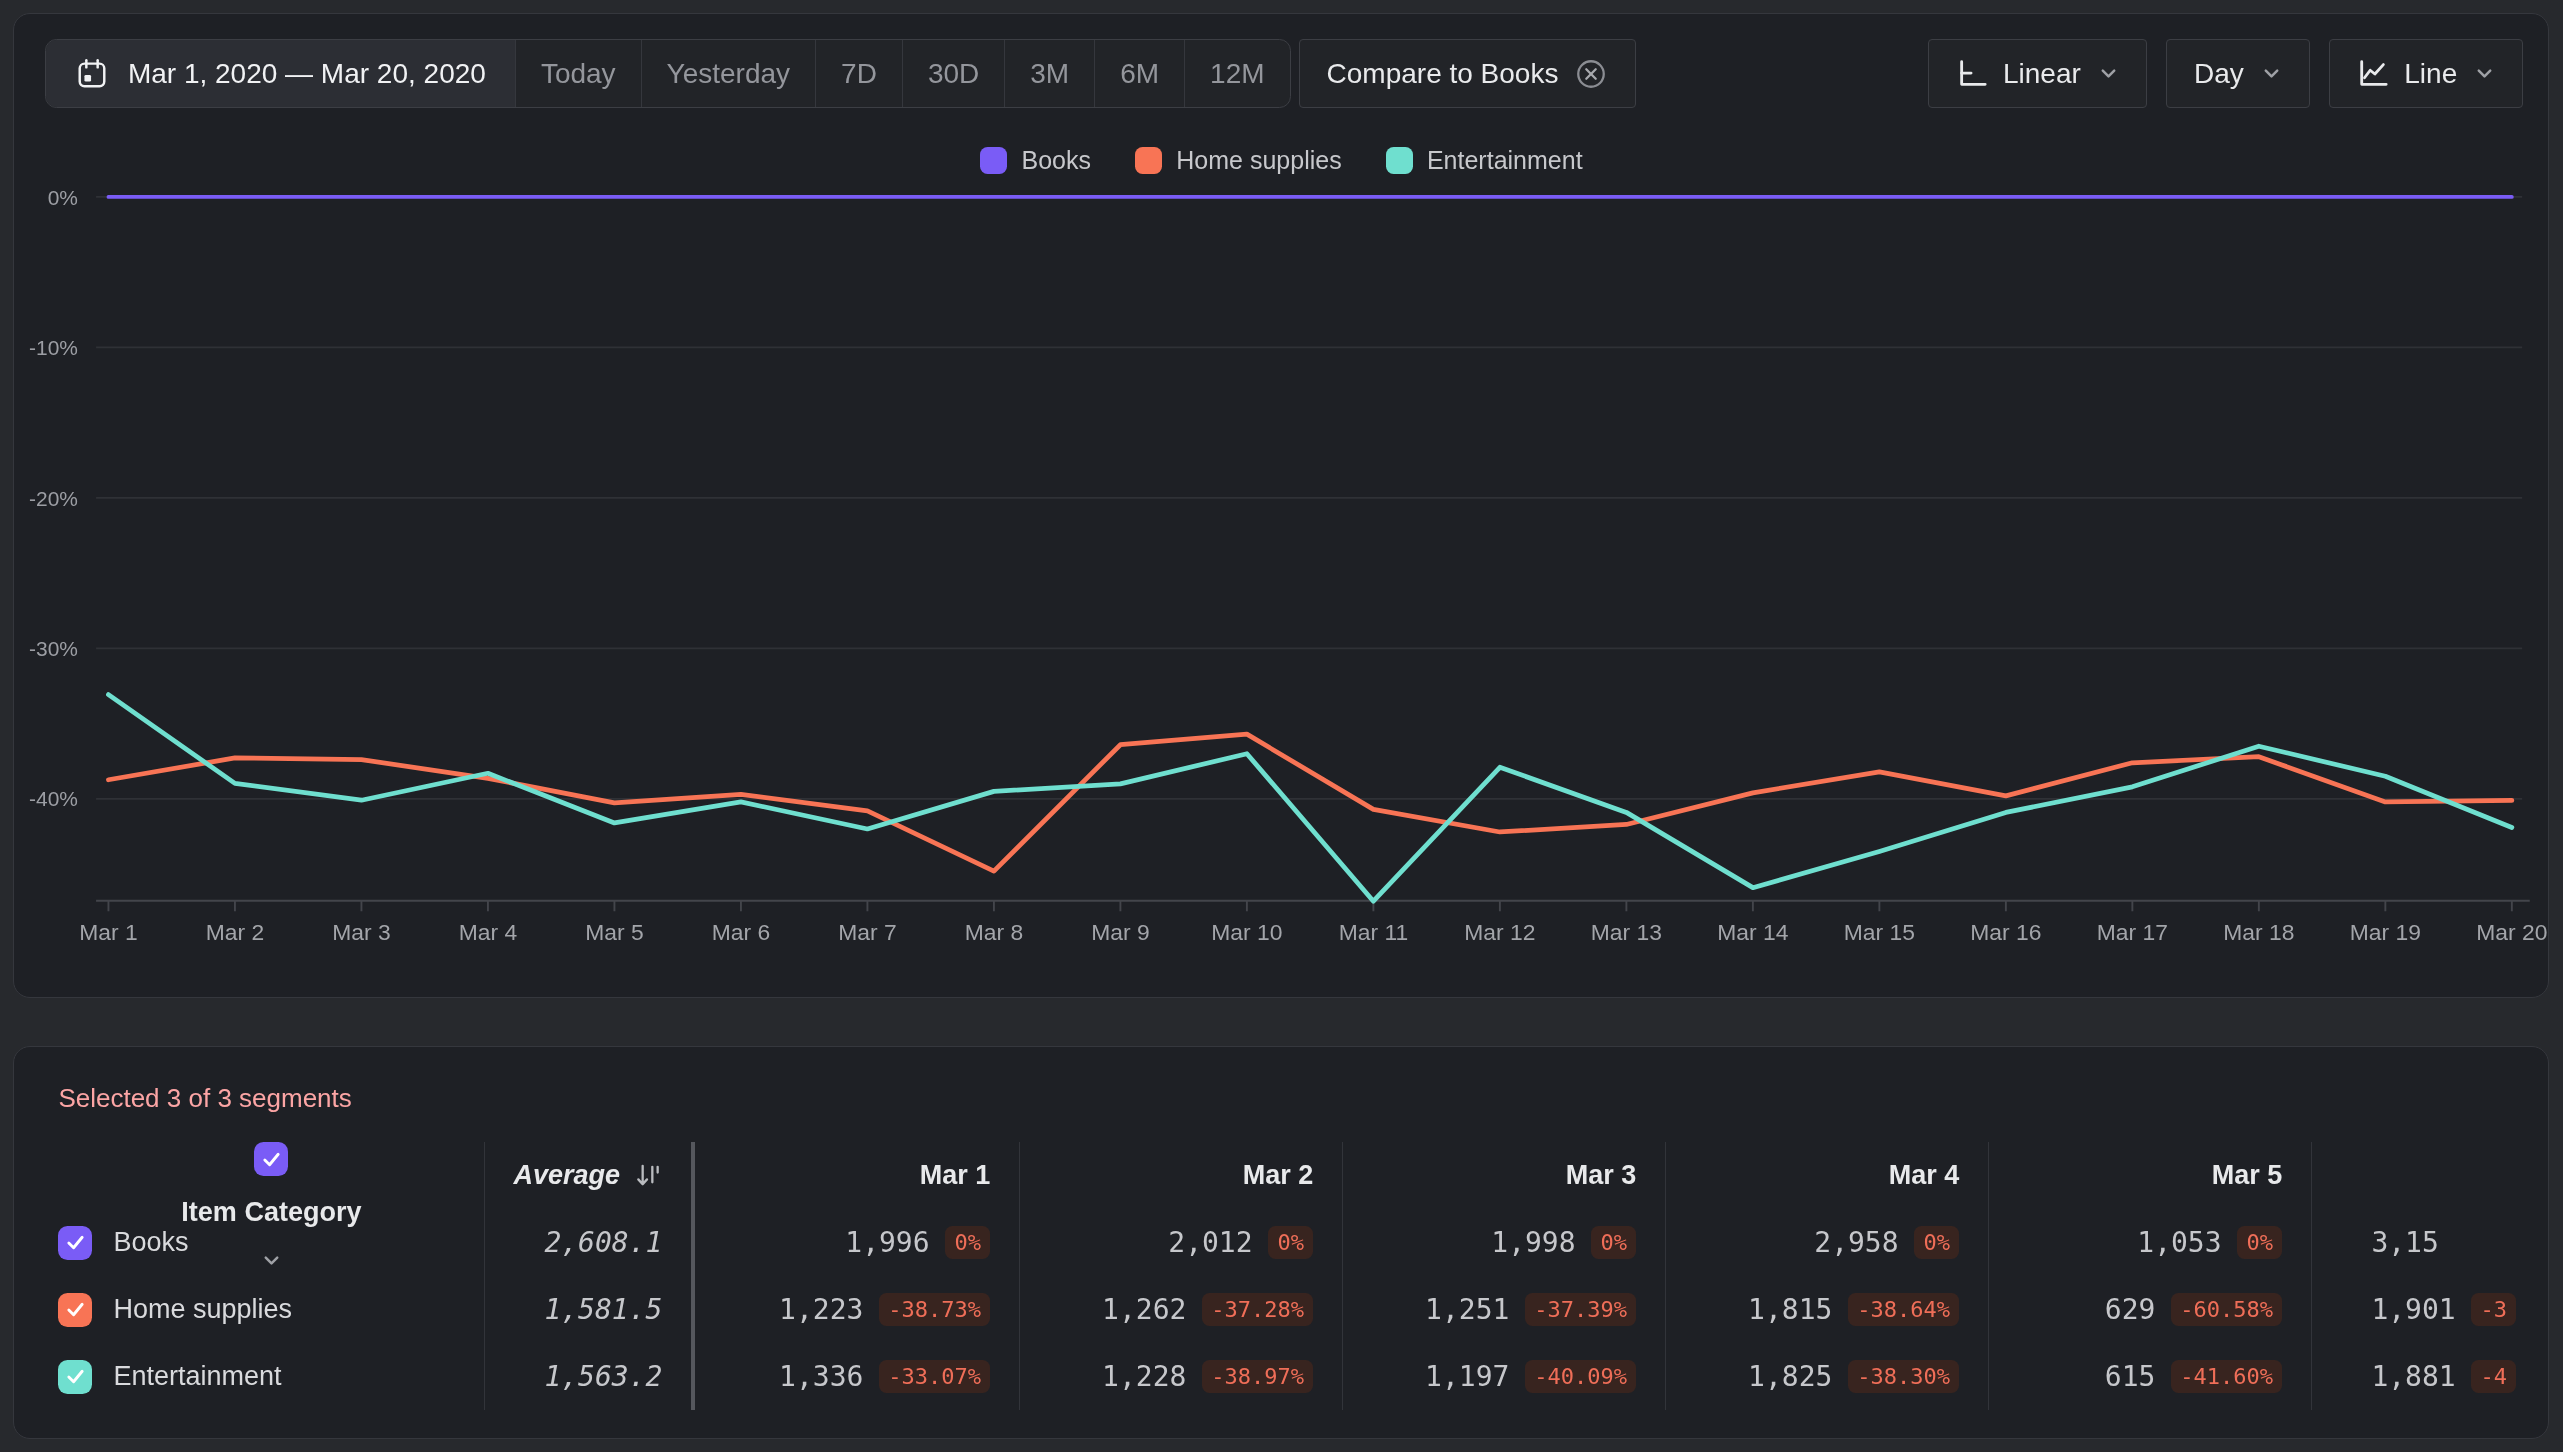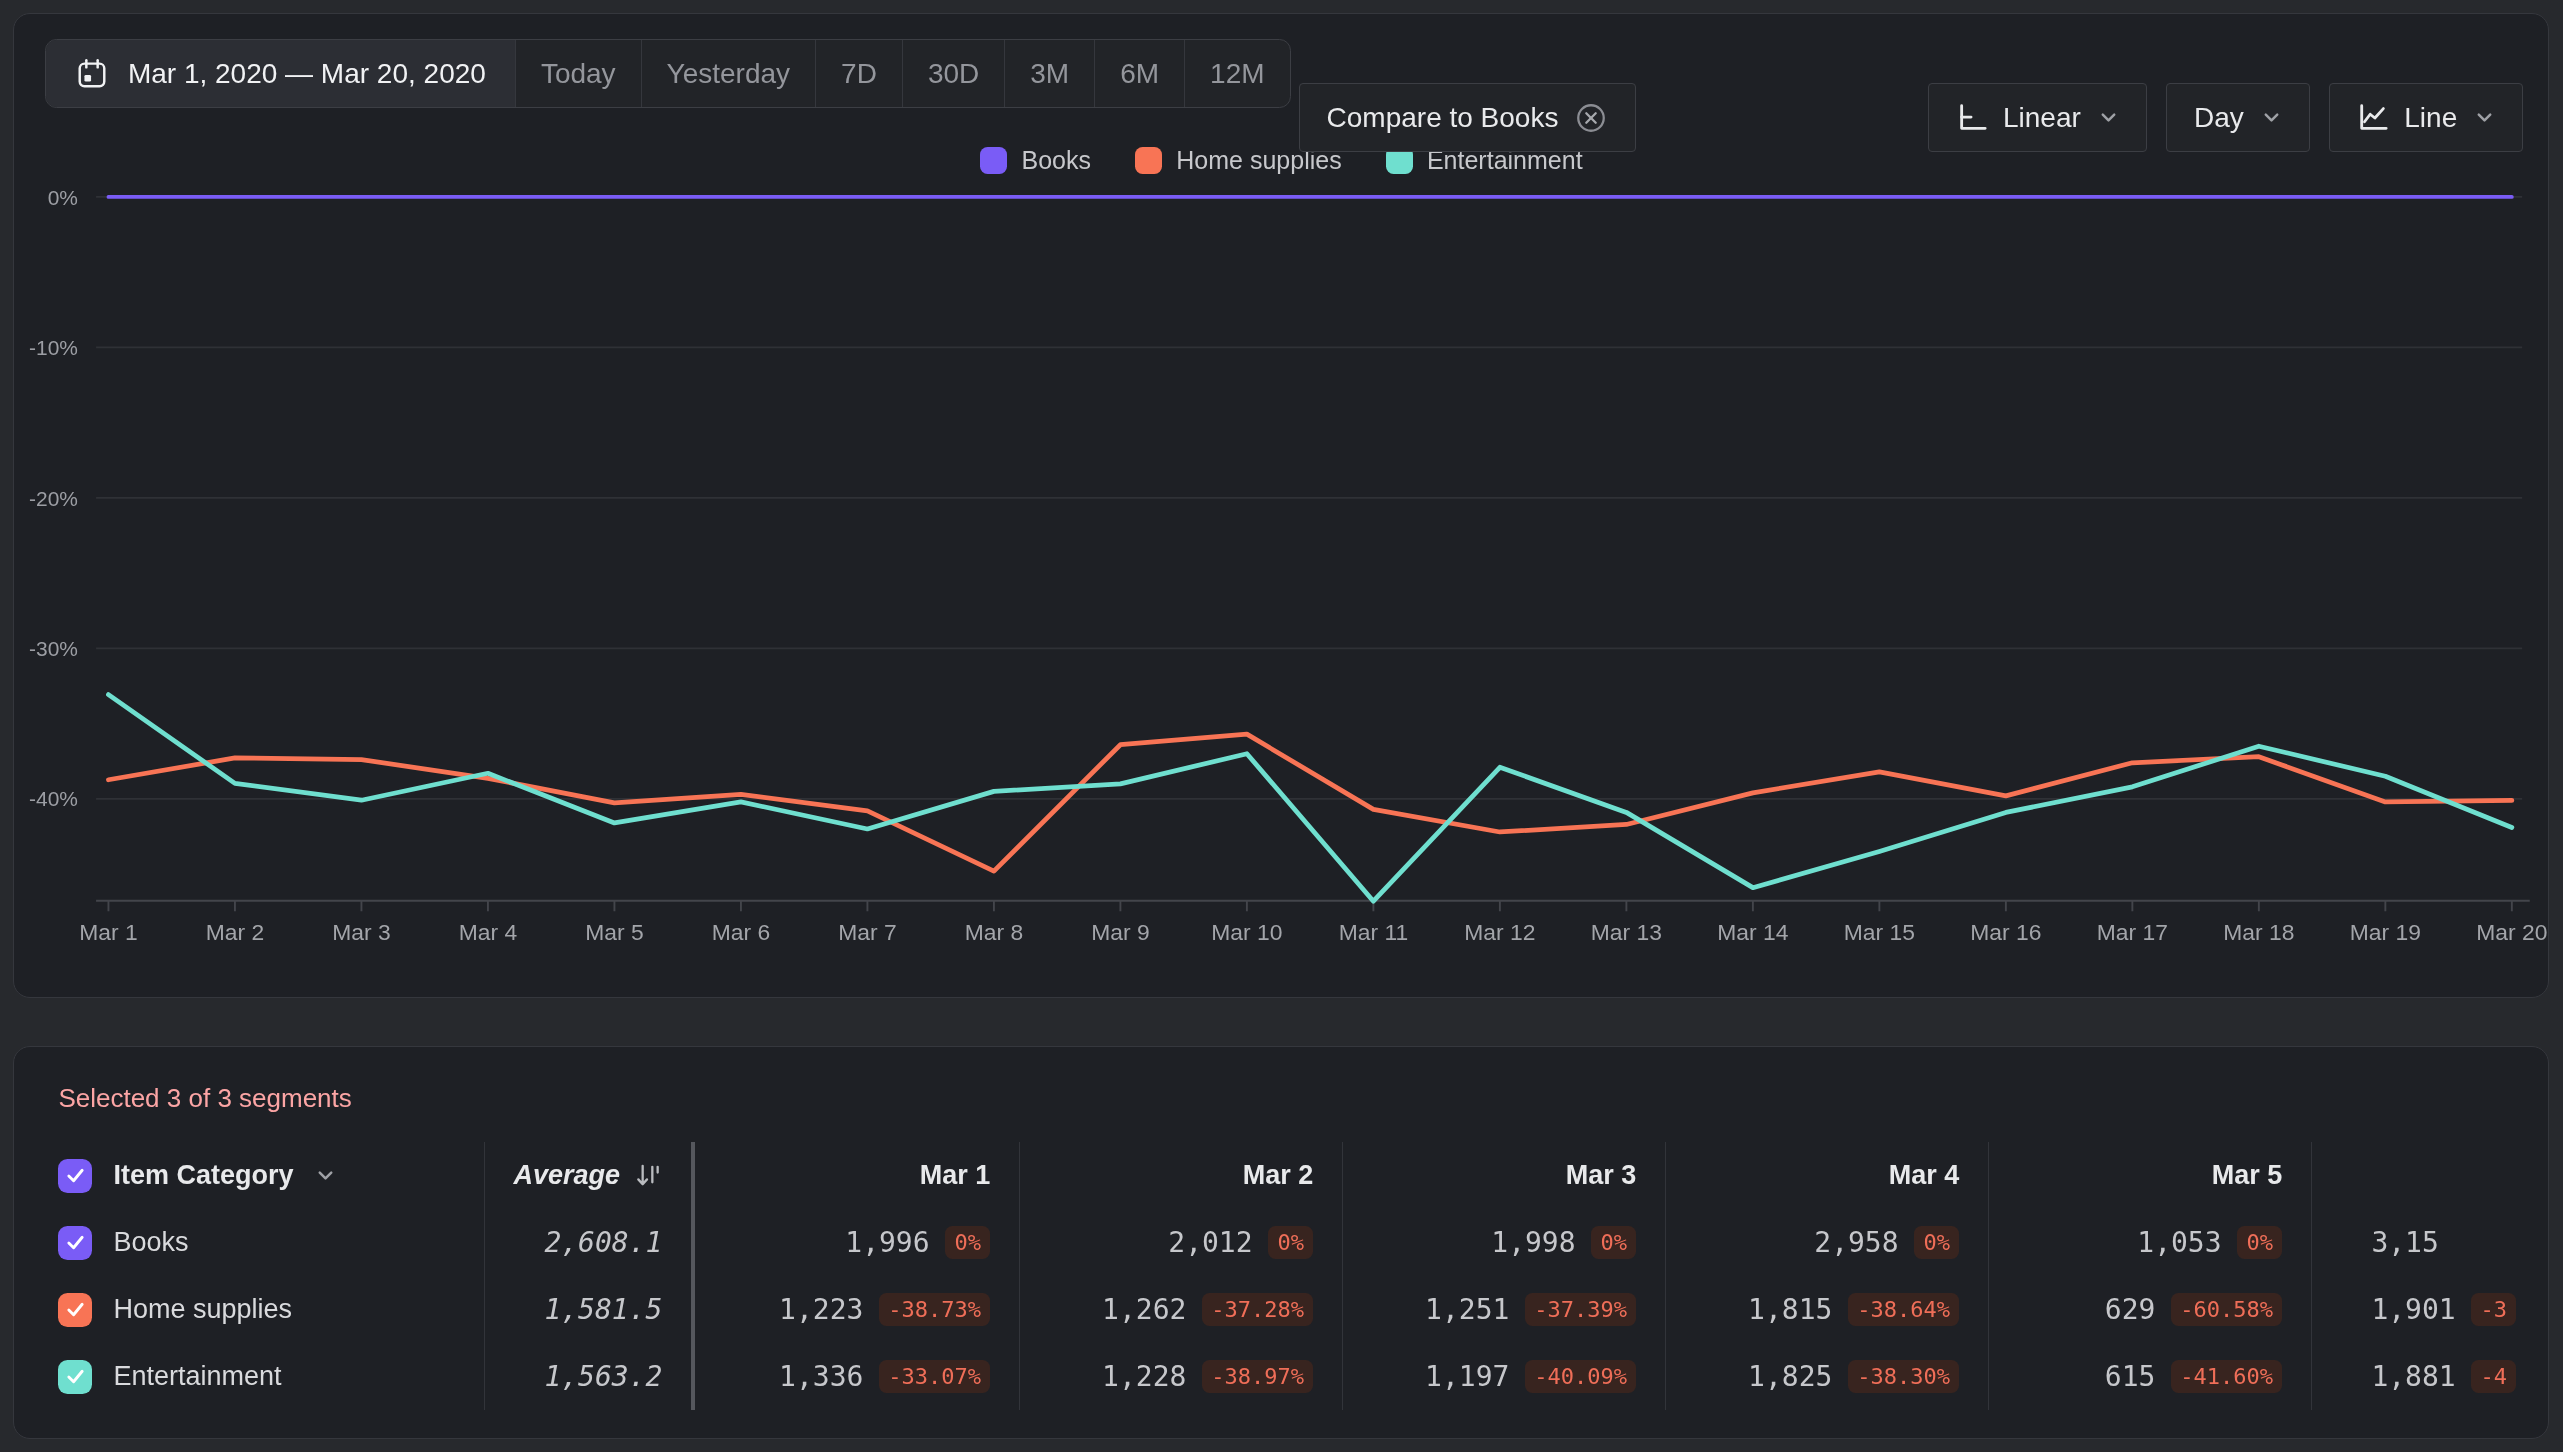--- a/index.html
+++ b/index.html
@@ -29,21 +29,21 @@
   .seg {
     display:flex; align-items:center; padding:0 25px; font-size:28px;
     color:#94969c; border-left:1.4px solid #35373d; cursor:pointer; white-space:nowrap;
   }
   .seg.active {
     background:#2c2e34; color:#f1f2f4; gap:19px; border-left:none; padding:0 29px;
   }
   .btn {
     display:flex; align-items:center; gap:15.3px; box-sizing:border-box; height:69px;
     border:1.4px solid #3c3e44; border-radius:4px; padding:16px 27px; background:#222428;
-    color:#e9eaec; font-size:28px; cursor:pointer; white-space:nowrap;margin-top:44px;
+    color:#e9eaec; font-size:28px; cursor:pointer; white-space:nowrap;
   }
   .btn .chev { margin-left:1.9px; }
 
   
   #legend {
     position:absolute; left:0; right:0; top:132px; display:flex;
     justify-content:center; gap:44px; z-index:2;
   }
   .leg-item { display:flex; align-items:center; gap:14.3px; font-size:25px; color:#c7c8cc; cursor:pointer; }
   .leg-swatch { width:27px; height:27px; border-radius:7.6px; }
@@ -57,21 +57,21 @@
   .col .h {
     height:67px; display:flex; align-items:center; justify-content:flex-end;
     padding:0 29px; font-size:27px; font-weight:700; color:#e8e9eb; gap:13.4px;
   }
   .col .c {
     height:67px; display:flex; align-items:center; justify-content:flex-end;
     gap:15.3px; padding:0 29px;
   }
   .catcol { width:470px; }
   .catcol .h, .catcol .c { justify-content:flex-start; padding:0 0 0 44px; gap:21px; }
-  .catcol .h { font-weight:700; }
+  .catcol .h { font-weight:700;flex-direction:column; }
   .avgcol { width:207px; border-left:1.4px solid #32343a;font-style:italic; }
   .daycol { width:323px; border-left:1.4px solid #32343a; }
   .daycol.firstday { border-left:4.8px solid #55575d; width:328px; }
   .partialcol { width:401px; border-left:1.4px solid #32343a; }
   .partialcol .c { justify-content:flex-start; padding-left:59px; }
   .val { font-family:"DejaVu Sans Mono", monospace; font-size:28px; color:#c6c7cb; }
   .catlabel { font-size:27px; color:#d9dadd; }
   .badge {
     font-family:"DejaVu Sans Mono", monospace; font-size:22px; color:#ef6e58;
     background:#38241f; padding:5.7px 9.5px; border-radius:7.6px; line-height:1;

